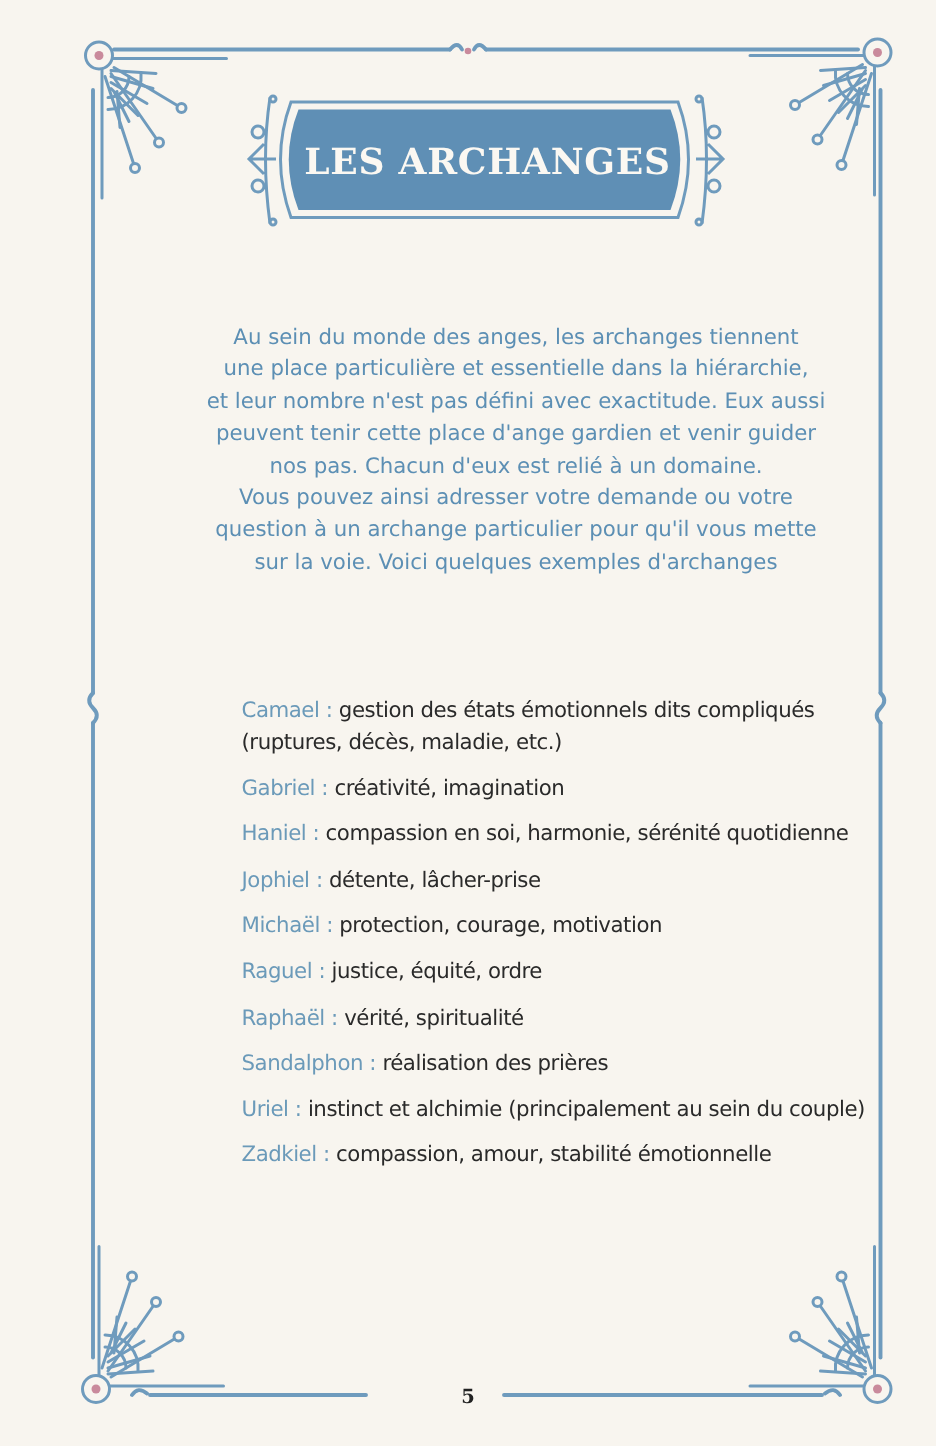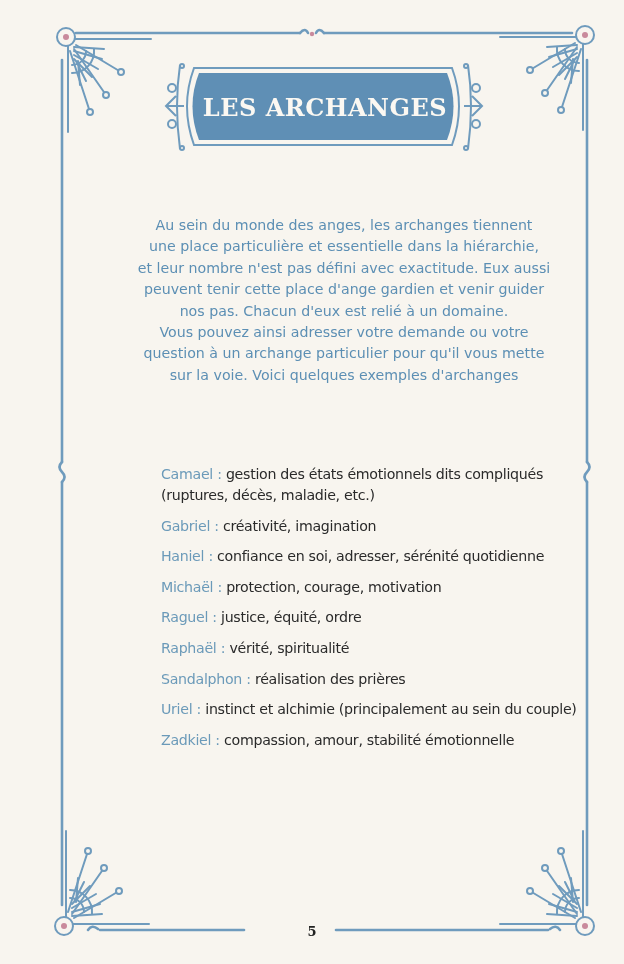--- a/index.html
+++ b/index.html
@@ -152,21 +152,22 @@
     <p>peuvent tenir cette place d'ange gardien et venir guider</p>
     <p>nos pas. Chacun d'eux est relié à un domaine.</p>
     <p>Vous pouvez ainsi adresser votre demande ou votre</p>
     <p>question à un archange particulier pour qu'il vous mette</p>
     <p>sur la voie. Voici quelques exemples d'archanges</p>
   </div>
 
   <div class="list">
     <div class="item"><span class="name">Camael :</span> <span>gestion des états émotionnels dits compliqués (ruptures, décès, maladie, etc.)</span></div>
     <div class="item"><span class="name">Gabriel :</span> <span>créativité, imagination</span></div>
-    <div class="item"><span class="name">Haniel :</span> <span>confiance en soi, adresser, sérénité quotidienne</span></div>
+    <div class="item"><span class="name">Haniel :</span> <span>compassion en soi, harmonie, sérénité quotidienne</span></div>
+    <div class="item"><span class="name">Jophiel :</span> <span>détente, lâcher-prise</span></div>
     <div class="item"><span class="name">Michaël :</span> <span>protection, courage, motivation</span></div>
     <div class="item"><span class="name">Raguel :</span> <span>justice, équité, ordre</span></div>
     <div class="item"><span class="name">Raphaël :</span> <span>vérité, spiritualité</span></div>
     <div class="item"><span class="name">Sandalphon :</span> <span>réalisation des prières</span></div>
     <div class="item"><span class="name">Uriel :</span> <span>instinct et alchimie (principalement au sein du couple)</span></div>
     <div class="item"><span class="name">Zadkiel :</span> <span>compassion, amour, stabilité émotionnelle</span></div>
   </div>
 
   <div class="pagenum"><span>5</span></div>
 </div>

